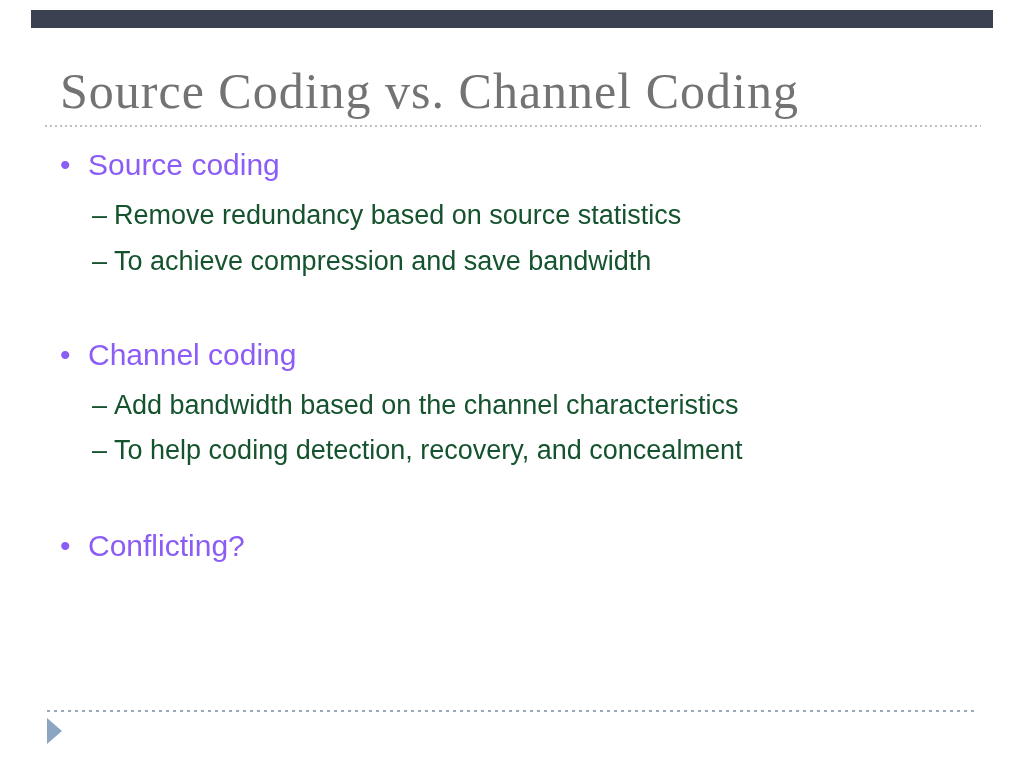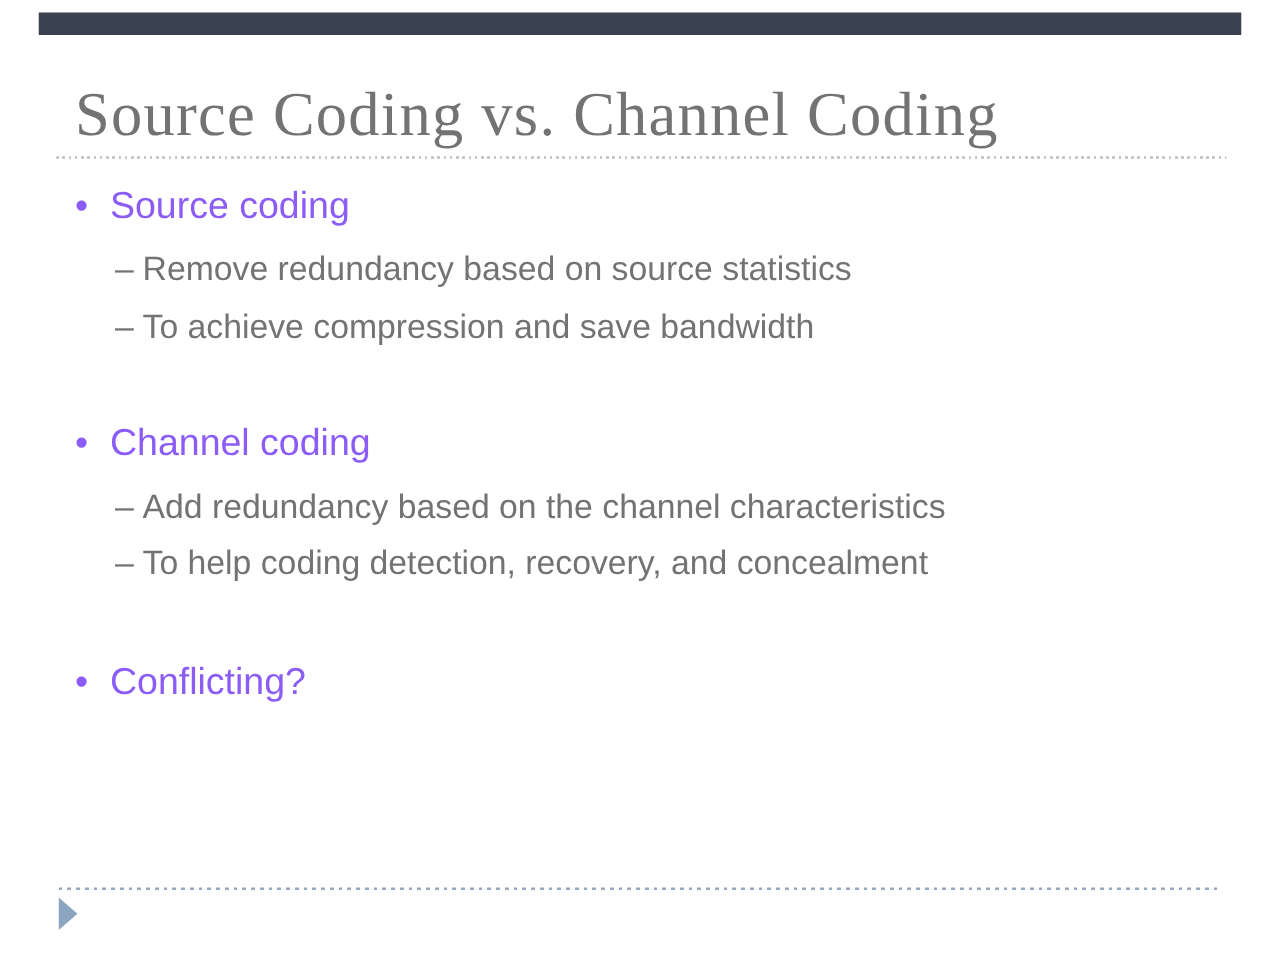--- a/index.html
+++ b/index.html
@@ -54,21 +54,21 @@
     font-size: 30px;
     color: #8b5cf6;
   }
   .l1 .bullet {
     display: inline-block;
     width: 28px;
   }
   .l2 {
     left: 92px;
     font-size: 27px;
-    color: #737373;
+    color: #14532d;
   }
   .l2 .dash {
     margin-right: 7px;
   }
   .footer-rule {
     position: absolute;
     left: 47px;
     top: 710px;
     width: 928px;
     height: 2px;
@@ -103,21 +103,21 @@
     <span class="dash">–</span><span>Remove redundancy based on source statistics</span>
   </div>
   <div class="line l2" style="top:245px">
     <span class="dash">–</span><span>To achieve compression and save bandwidth</span>
   </div>
 
   <div class="line l1" style="top:337px">
     <span class="bullet">•</span><span>Channel coding</span>
   </div>
   <div class="line l2" style="top:389px">
-    <span class="dash">–</span><span>Add redundancy based on the channel characteristics</span>
+    <span class="dash">–</span><span>Add bandwidth based on the channel characteristics</span>
   </div>
   <div class="line l2" style="top:434px">
     <span class="dash">–</span><span>To help coding detection, recovery, and concealment</span>
   </div>
 
   <div class="line l1" style="top:528px">
     <span class="bullet">•</span><span>Conflicting?</span>
   </div>
 
 

